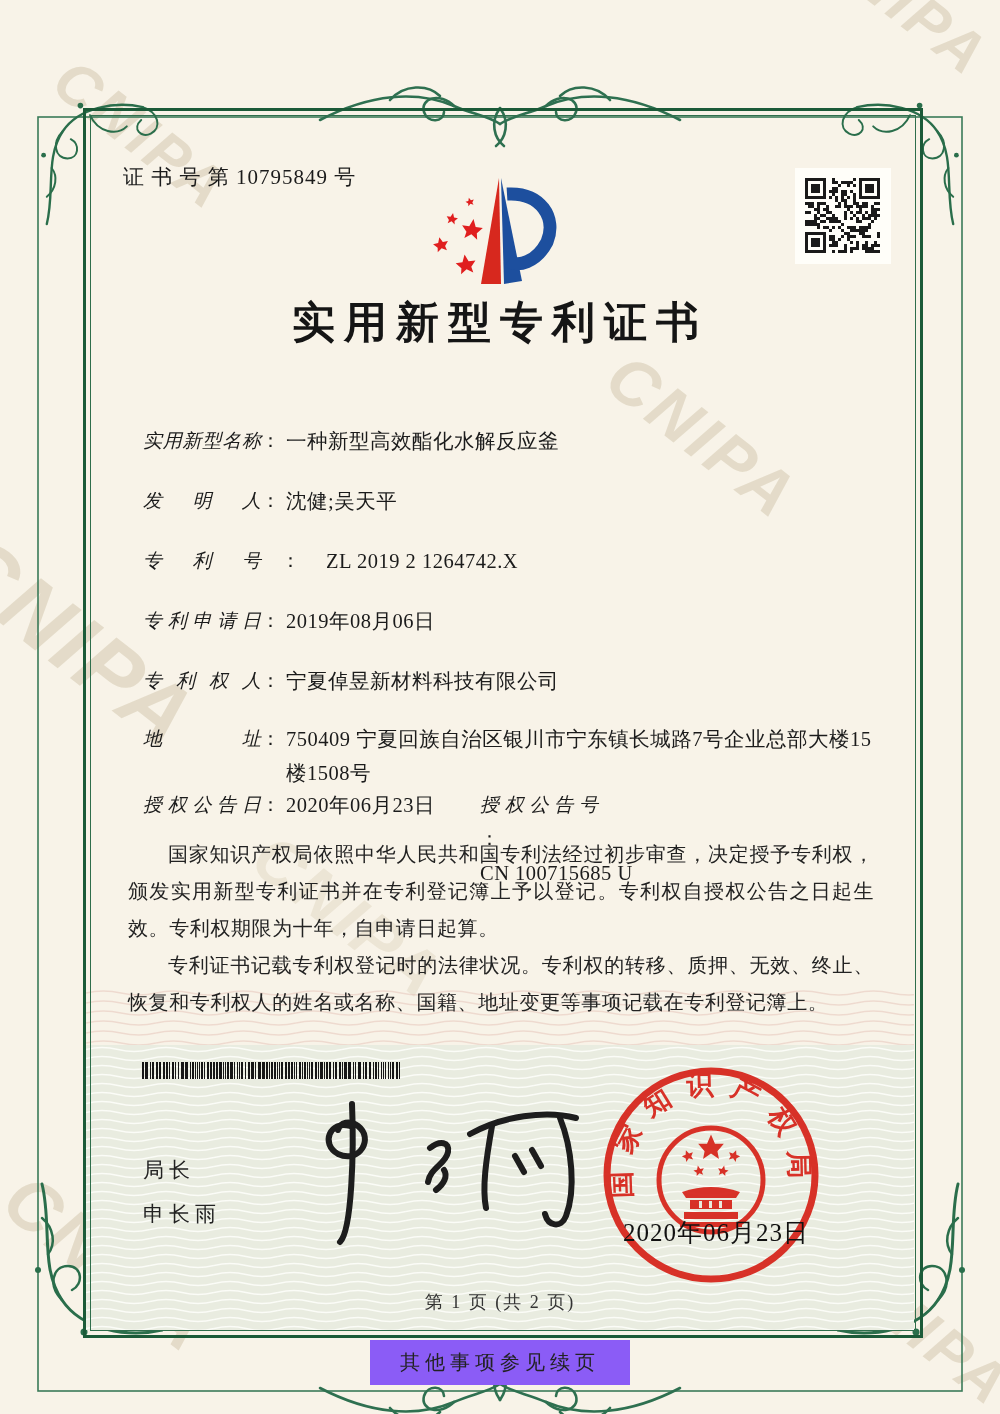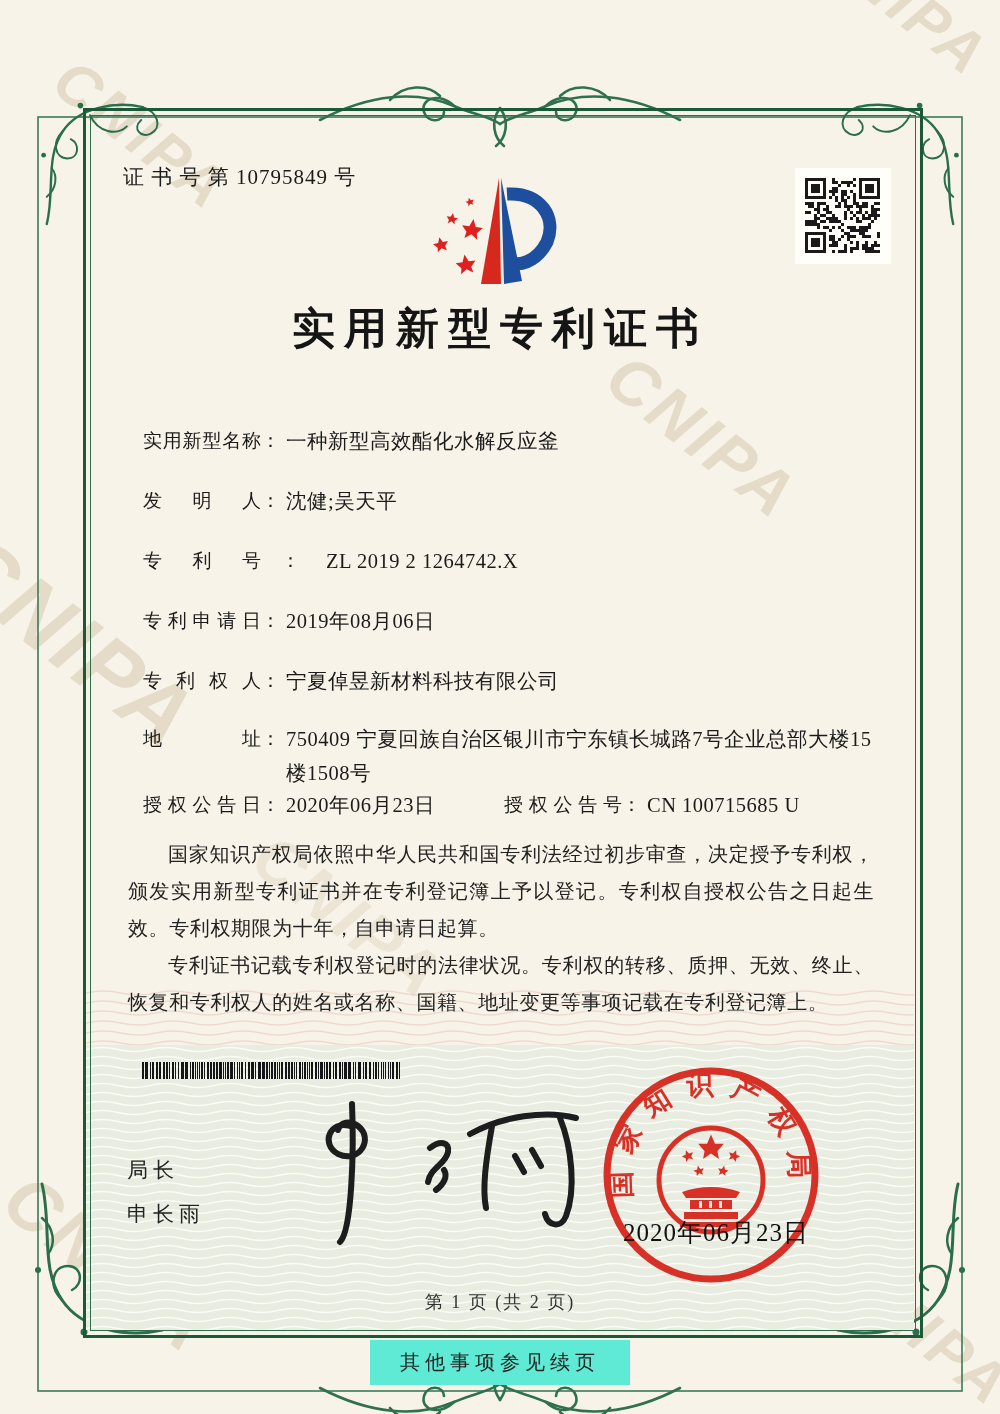--- a/index.html
+++ b/index.html
@@ -25,42 +25,42 @@
   }
   #frame::after{
     content:''; position:absolute; inset:4px; border:1px solid #2f6e4c;
   }
   
   #wavy-band, #pink-band{position:absolute; z-index:3;}
   
   .content{z-index:10;}
   #cert-no{left:123px; top:163px; font-size:21px; letter-spacing:1px;}
   #title{
-    left:0; top:300px; width:100%; text-align:center;
+    left:0; top:294px; width:100%; text-align:center;
     font-size:43px; font-weight:700; letter-spacing:9px; color:#151515;
   }
   .frow{left:143px; font-size:20px; line-height:34px; display:flex; align-items:flex-start;}
   .flabel{
     display:inline-block; width:118px; font-size:19px;
-    text-align:justify; text-align-last:justify; flex:none;
+    text-align:justify; text-align-last:justify; flex:none;font-style:italic;
   }
   .fcolon{flex:none; font-size:19px; margin-right:6px;}
   .fvalue{font-size:20.5px; letter-spacing:0.5px;}
   .addr-val{width:592px;}
   .paras{left:128px; top:836px; width:746px;}
   .paras p{
     margin:0; font-size:20px; line-height:37px; text-indent:2em;
     text-align:justify; letter-spacing:0.6px; color:#222;
   }
-  #signer{left:127px; top:1148px; font-family:"Liberation Sans","DejaVu Sans",sans-serif;
+  #signer{left:143px; top:1148px; font-family:"Liberation Sans","DejaVu Sans",sans-serif;
     font-size:21px; letter-spacing:5px; color:#222; line-height:44px; z-index:11;}
   #page-footer{left:0; top:1290px; width:100%; text-align:center; font-size:18px; letter-spacing:2px; color:#333; z-index:11;}
   #cont-note{
     left:50%; top:1340px; transform:translateX(-50%);
-    background:#5eead4; padding:9px 30px; font-size:20px; letter-spacing:5px;
+    background:#8b5cf6; padding:9px 30px; font-size:20px; letter-spacing:5px;
     color:#222; z-index:11;
   }
   #qr-box{left:795px; top:168px; width:96px; height:96px; background:#fffef9; z-index:10;}
   #qr-box svg{position:absolute; left:10px; top:10px;}
   #barcode{left:142px; top:1062px; z-index:11;}
   #seal{left:598px; top:1062px; z-index:12;}
   #seal-date{
     left:618px; top:1216px; width:196px; text-align:center;
     font-size:25px; letter-spacing:1px; color:#111; z-index:13;
   }
@@ -393,21 +393,21 @@
   <div class="abs content frow" style="top:722px;">
     <span class="flabel">地址</span>
       <span class="fcolon">：</span>
     <span class="fvalue addr-val">750409 宁夏回族自治区银川市宁东镇长城路7号企业总部大楼15楼1508号</span>
   </div>
   <div class="abs content frow" style="top:788px;">
     <span class="flabel">授权公告日</span>
       <span class="fcolon">：</span>
     <span class="fvalue">2020年06月23日</span>
   </div>
-  <div class="abs content frow" style="left:504px; top:788px;">
+  <div class="abs content frow" style="left:480px; top:788px;flex-direction:column;">
     <span class="flabel">授权公告号</span>
       <span class="fcolon">：</span>
     <span class="fvalue">CN 100715685 U</span>
   </div>
 
   <div class="abs content paras">
     <p>国家知识产权局依照中华人民共和国专利法经过初步审查，决定授予专利权，颁发实用新型专利证书并在专利登记簿上予以登记。专利权自授权公告之日起生效。专利权期限为十年，自申请日起算。</p>
     <p>专利证书记载专利权登记时的法律状况。专利权的转移、质押、无效、终止、恢复和专利权人的姓名或名称、国籍、地址变更等事项记载在专利登记簿上。</p>
   </div>
 

